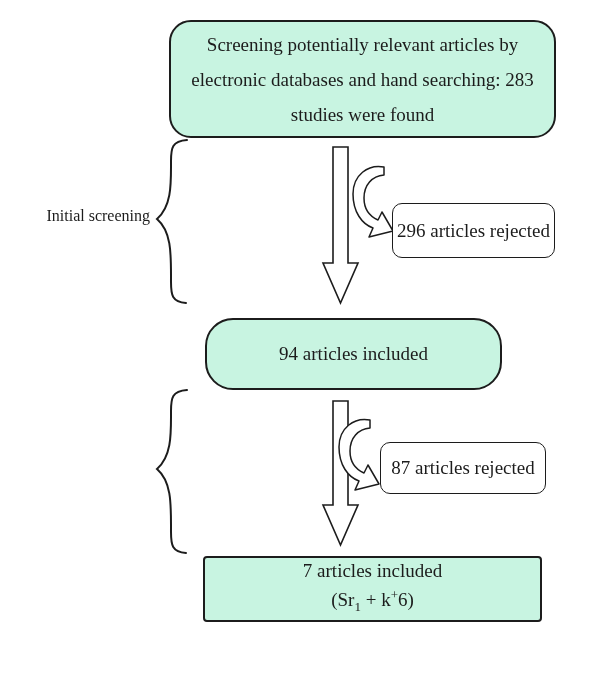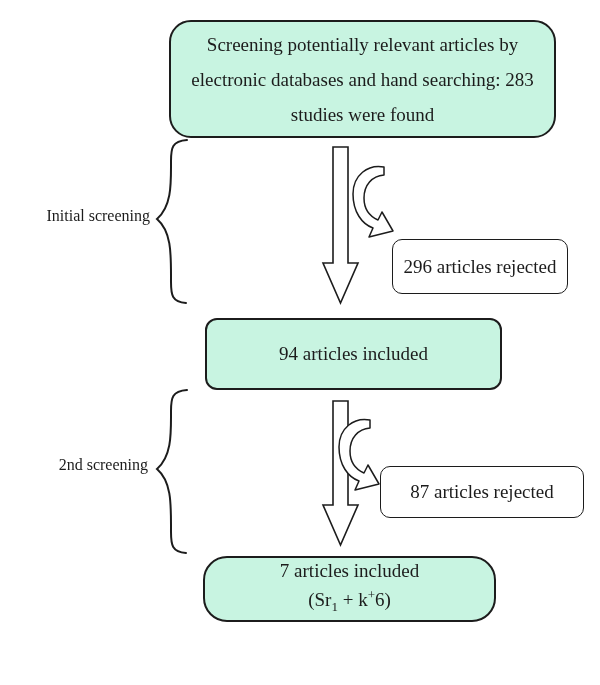--- a/index.html
+++ b/index.html
@@ -65,35 +65,35 @@
   }
   .box-top {
     left: 169px; top: 20px;
     width: 387px; height: 118px;
     border-radius: 22px;
     line-height: 35px;
   }
   .box-included {
     left: 205px; top: 318px;
     width: 297px; height: 72px;
-    border-radius: 12px;
+    border-radius: 28px;
   }
   .box-final {
     left: 203px; top: 556px;
-    width: 293px; height: 66px;
-    border-radius: 24px;
+    width: 339px; height: 66px;
+    border-radius: 4px;
     line-height: 24px;
   }
   .box-rejected-1 {
     left: 392px; top: 203px;
-    width: 176px; height: 55px; margin-top: 36px;
+    width: 163px; height: 55px;
   }
   .box-rejected-2 {
-    left: 380px; top: 466px;
-    width: 204px; height: 52px;
+    left: 380px; top: 442px;
+    width: 166px; height: 52px;
   }
   .stage-label {
     position: absolute;
     font-size: 16px;
     text-align: right;
   }
   .label-initial { left: 0; top: 207px; width: 150px; }
   .label-second { left: 0; top: 456px; width: 148px; }
   sub, sup { font-size: 13px; }
 </style>
@@ -130,21 +130,20 @@
   <div class="stage-label label-initial">Initial screening</div>
 
   <div class="node white-box box-rejected-1">
     <div>296 articles rejected</div>
   </div>
 
   <div class="node green-box box-included">
     <div>94 articles included</div>
   </div>
 
-  <div class="stage-label label-second">2nd screening</div>
 
   <div class="node white-box box-rejected-2">
     <div>87 articles rejected</div>
   </div>
 
   <div class="node green-box box-final">
     <div>7 articles included</div>
     <div>
       <span>(Sr</span><sub>1</sub><span> + k</span><sup>+</sup><span>6)</span>
     </div>

